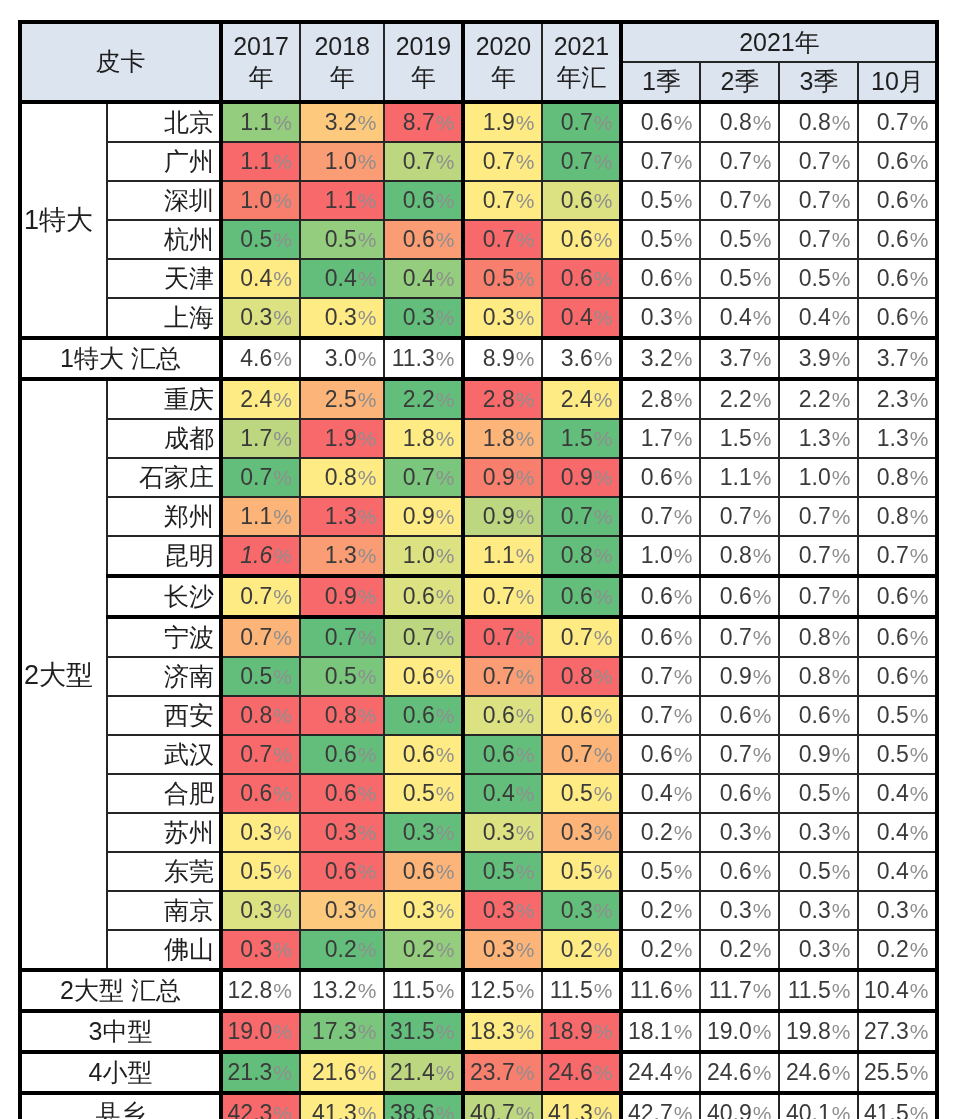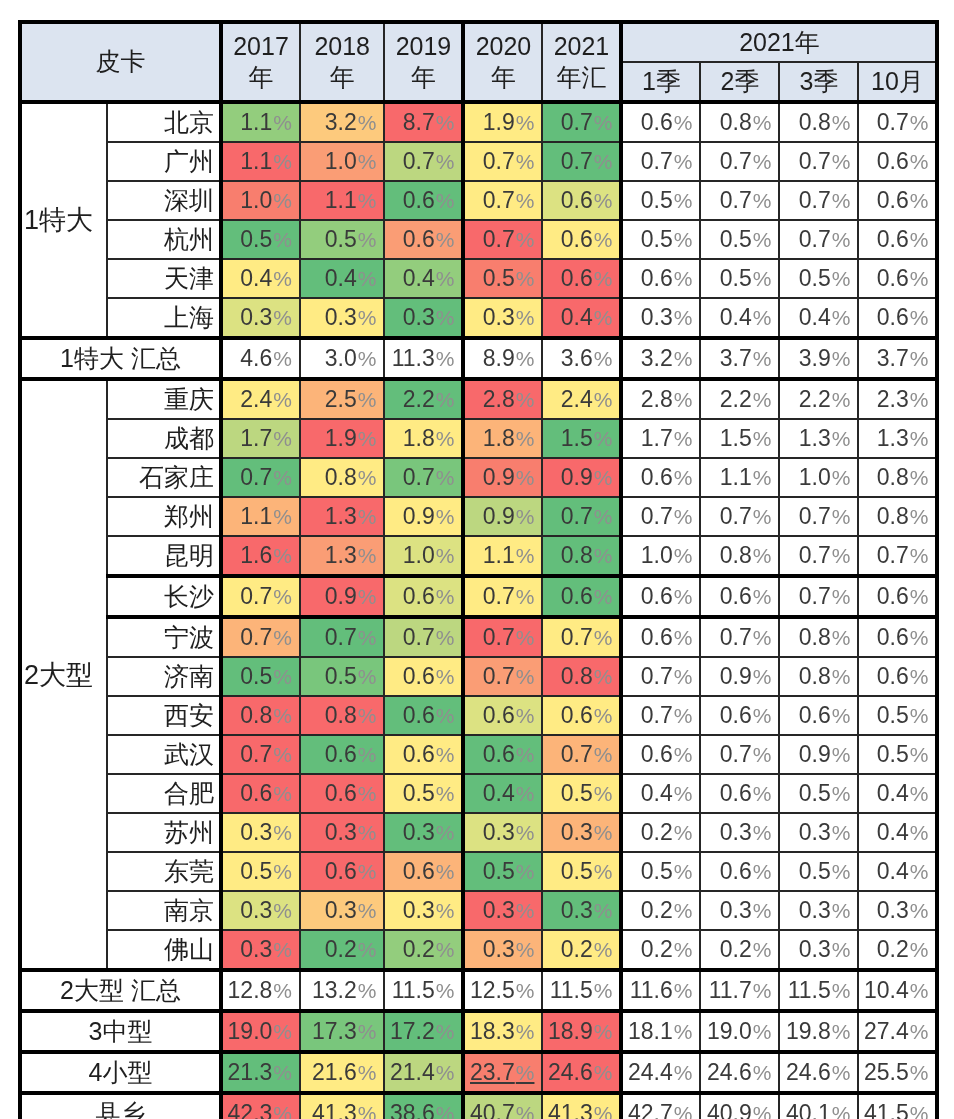--- a/index.html
+++ b/index.html
@@ -184,21 +184,21 @@
           <td class="val br-thick" style="background: rgb(255, 235, 132);"><span class="num">0.9</span><span class="pct">%</span></td>
           <td class="val" style="background: rgb(188, 215, 128);"><span class="num">0.9</span><span class="pct">%</span></td>
           <td class="val br-thick" style="background: rgb(99, 190, 123);"><span class="num">0.7</span><span class="pct">%</span></td>
           <td class="val"><span class="num">0.7</span><span class="pct">%</span></td>
           <td class="val"><span class="num">0.7</span><span class="pct">%</span></td>
           <td class="val"><span class="num">0.7</span><span class="pct">%</span></td>
           <td class="val"><span class="num">0.8</span><span class="pct">%</span></td>
         </tr>
         <tr>
           <td class="city br-thick">昆明</td>
-          <td class="val" style="background: rgb(248, 105, 107);"><span class="num">1.6</span><span class="pct">%</span></td>
+          <td class="val" style="background: rgb(248, 105, 107); font-style: italic;"><span class="num">1.6</span><span class="pct">%</span></td>
           <td class="val" style="background: rgb(250, 157, 117);"><span class="num">1.3</span><span class="pct">%</span></td>
           <td class="val br-thick" style="background: rgb(220, 226, 130);"><span class="num">1.0</span><span class="pct">%</span></td>
           <td class="val" style="background: rgb(255, 235, 132);"><span class="num">1.1</span><span class="pct">%</span></td>
           <td class="val br-thick" style="background: rgb(99, 190, 123);"><span class="num">0.8</span><span class="pct">%</span></td>
           <td class="val"><span class="num">1.0</span><span class="pct">%</span></td>
           <td class="val"><span class="num">0.8</span><span class="pct">%</span></td>
           <td class="val"><span class="num">0.7</span><span class="pct">%</span></td>
           <td class="val"><span class="num">0.7</span><span class="pct">%</span></td>
         </tr>
         <tr class="thick-top">
@@ -330,34 +330,34 @@
           <td class="val br-thick"><span class="num">11.5</span><span class="pct">%</span></td>
           <td class="val"><span class="num">11.6</span><span class="pct">%</span></td>
           <td class="val"><span class="num">11.7</span><span class="pct">%</span></td>
           <td class="val"><span class="num">11.5</span><span class="pct">%</span></td>
           <td class="val"><span class="num">10.4</span><span class="pct">%</span></td>
         </tr>
         <tr class="thick-top">
           <td colspan="2" class="sum-label br-thick">3中型</td>
           <td class="val" style="background: rgb(248, 105, 107);"><span class="num">19.0</span><span class="pct">%</span></td>
           <td class="val" style="background: rgb(121, 198, 124);"><span class="num">17.3</span><span class="pct">%</span></td>
-          <td class="val br-thick" style="background: rgb(99, 190, 123);"><span class="num">17.2</span><span class="pct">%</span></td>
+          <td class="val br-thick" style="background: rgb(99, 190, 123);"><span class="num">31.5</span><span class="pct">%</span></td>
           <td class="val" style="background: rgb(255, 235, 132);"><span class="num">18.3</span><span class="pct">%</span></td>
           <td class="val br-thick" style="background: rgb(248, 105, 107); text-align: right;"><span class="num">18.9</span><span class="pct">%</span></td>
           <td class="val"><span class="num">18.1</span><span class="pct">%</span></td>
           <td class="val"><span class="num">19.0</span><span class="pct">%</span></td>
           <td class="val"><span class="num">19.8</span><span class="pct">%</span></td>
-          <td class="val"><span class="num">27.4</span><span class="pct">%</span></td>
+          <td class="val"><span class="num">27.3</span><span class="pct">%</span></td>
         </tr>
         <tr class="thick-top">
           <td colspan="2" class="sum-label br-thick">4小型</td>
           <td class="val" style="background: rgb(99, 190, 123);"><span class="num">21.3</span><span class="pct">%</span></td>
           <td class="val" style="background: rgb(255, 235, 132); padding-left: 11px;"><span class="num">21.6</span><span class="pct">%</span></td>
           <td class="val br-thick" style="background: rgb(188, 215, 128);"><span class="num">21.4</span><span class="pct">%</span></td>
-          <td class="val" style="background: rgb(248, 126, 110); text-decoration: underline;"><span class="num">23.7</span><span class="pct">%</span></td>
+          <td class="val" style="background: rgb(248, 126, 110);"><span class="num">23.7</span><span class="pct">%</span></td>
           <td class="val br-thick" style="background: rgb(248, 105, 107);"><span class="num">24.6</span><span class="pct">%</span></td>
           <td class="val"><span class="num">24.4</span><span class="pct">%</span></td>
           <td class="val"><span class="num">24.6</span><span class="pct">%</span></td>
           <td class="val"><span class="num">24.6</span><span class="pct">%</span></td>
           <td class="val"><span class="num">25.5</span><span class="pct">%</span></td>
         </tr>
         <tr class="thick-top">
           <td colspan="2" class="sum-label br-thick">县乡</td>
           <td class="val" style="background: rgb(248, 105, 107);"><span class="num">42.3</span><span class="pct">%</span></td>
           <td class="val" style="background: rgb(255, 235, 132);"><span class="num">41.3</span><span class="pct">%</span></td>

